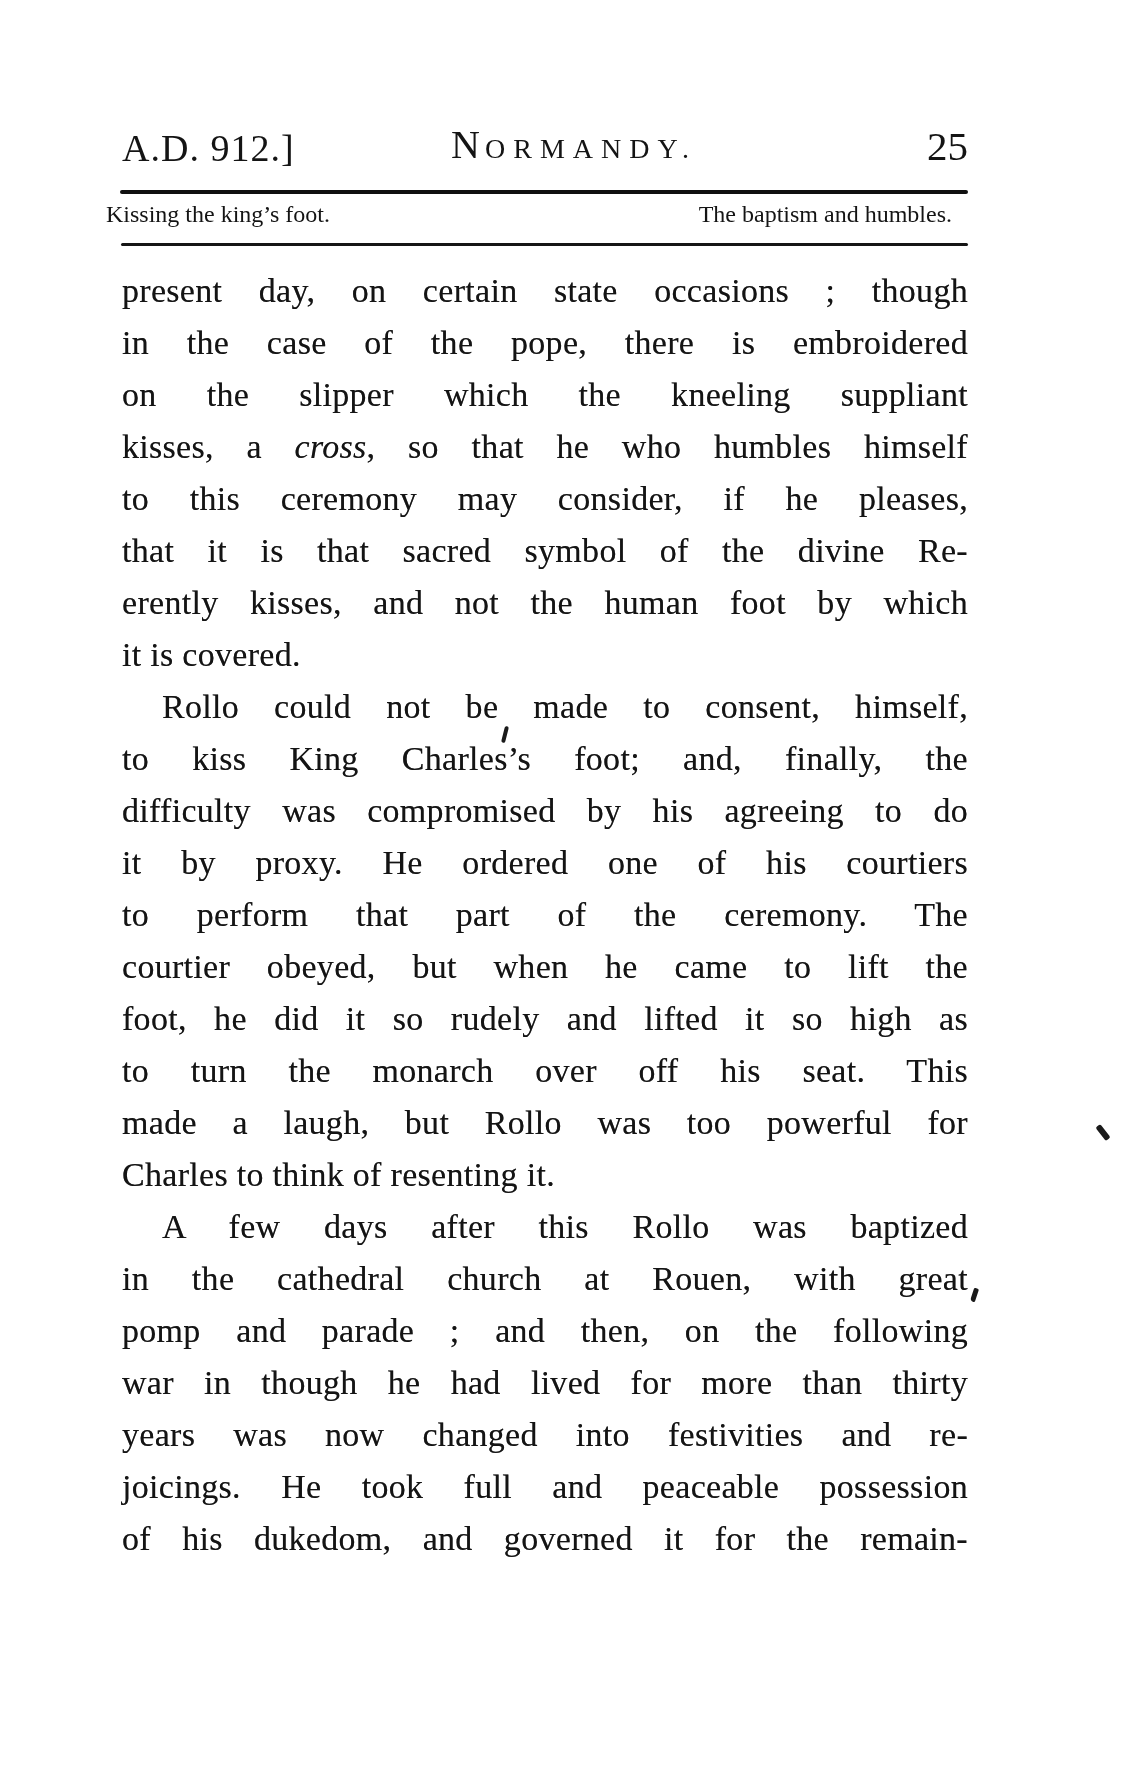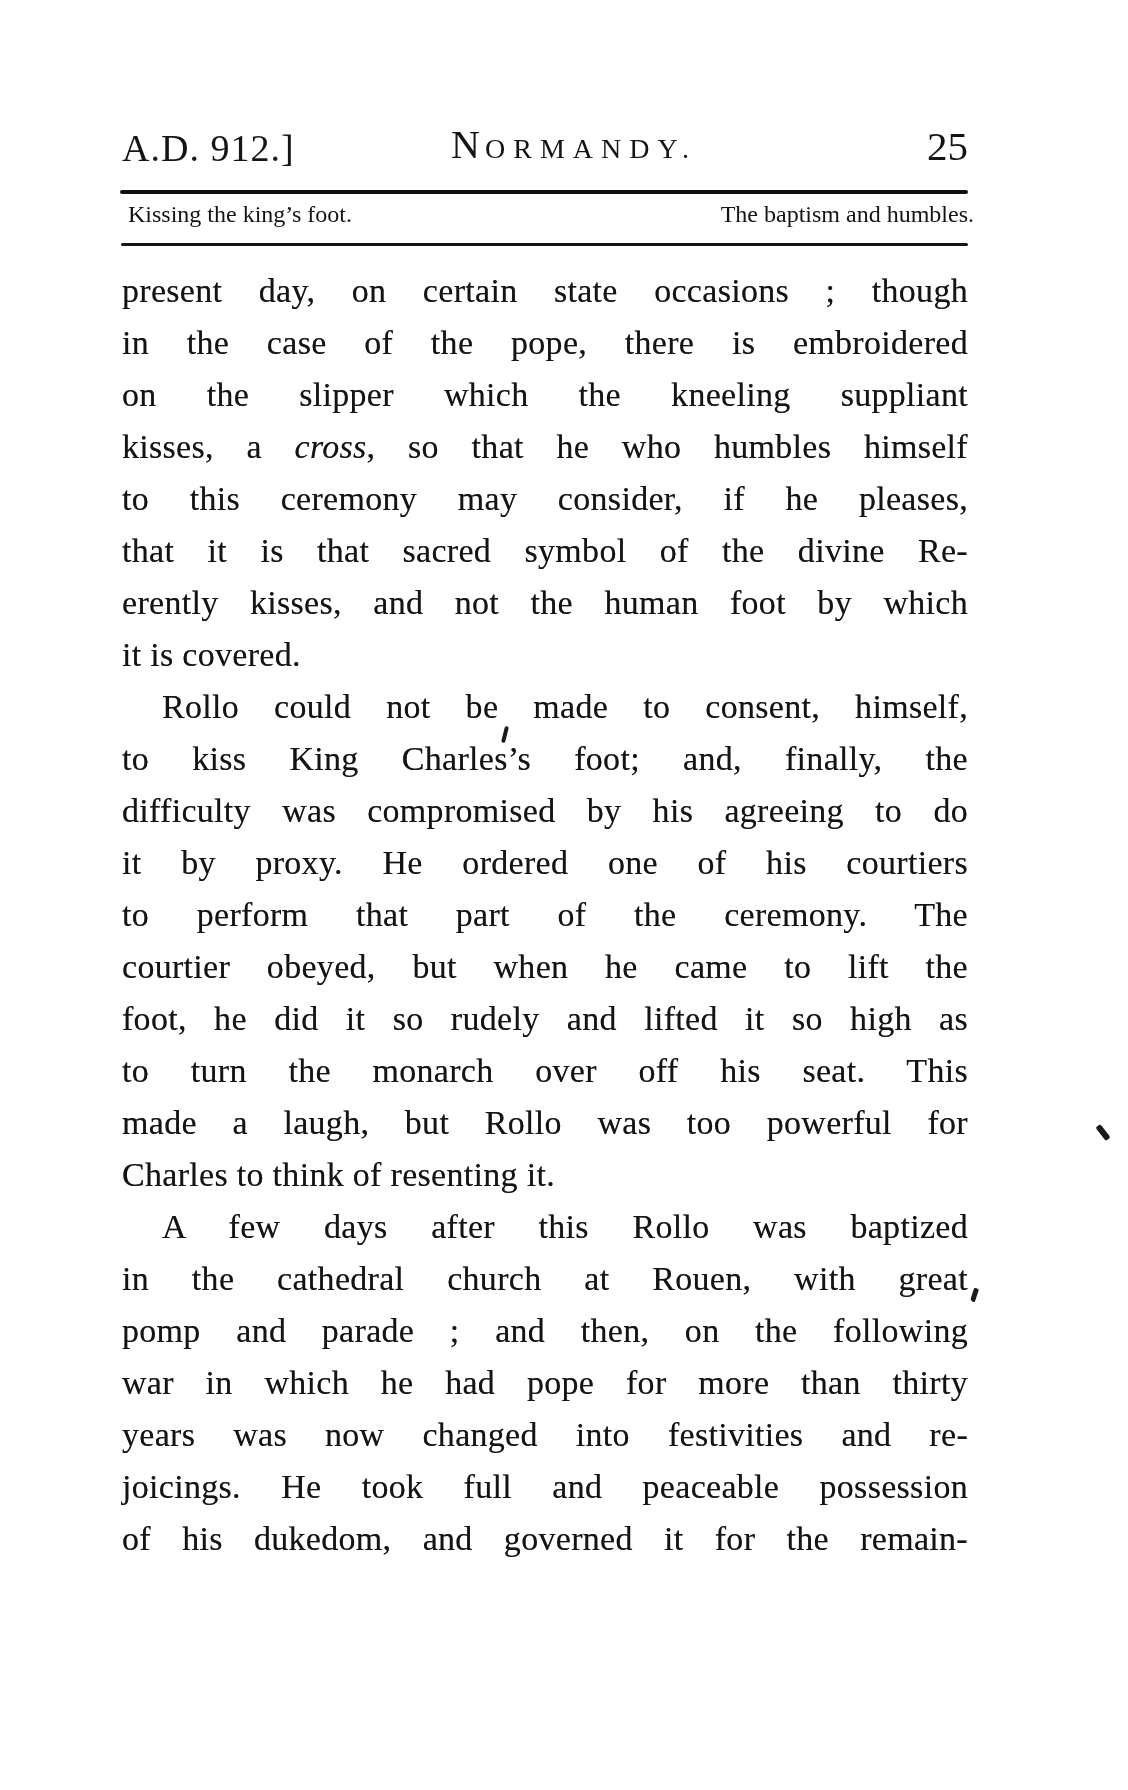--- a/index.html
+++ b/index.html
@@ -71,21 +71,21 @@
     left: 121px;
     width: 847px;
     height: 3px;
     background: #151515;
     border-radius: 2px;
   }
   
   .subhead {
     position: absolute;
     top: 201px;
-    left: 128px;
+    left: 106px;
     width: 846px;
     display: flex;
     justify-content: space-between;
     align-items: baseline;
     font-size: 24px;
   }
   
   .body-text {
     position: absolute;
     top: 265px;
@@ -179,21 +179,21 @@
     <div class="line">to perform that part of the ceremony.  The</div>
     <div class="line">courtier obeyed, but when he came to lift the</div>
     <div class="line">foot, he did it so rudely and lifted it so high as</div>
     <div class="line">to turn the monarch over off his seat.  This</div>
     <div class="line">made a laugh, but Rollo was too powerful for</div>
     <div class="line para-end">Charles to think of resenting it.</div>
 
     <div class="line indent">A few days after this Rollo was baptized</div>
     <div class="line">in the cathedral church at Rouen, with great</div>
     <div class="line">pomp and parade ; and then, on the following</div>
-    <div class="line">war in which he had pope for more than thirty</div>
+    <div class="line">war in though he had lived for more than thirty</div>
     <div class="line">years was now changed into festivities and re-</div>
     <div class="line">joicings.  He took full and peaceable possession</div>
     <div class="line">of his dukedom, and governed it for the remain-</div>
   </div>
 
   <div class="speck speck-a"></div>
   <div class="speck speck-b"></div>
   <div class="speck speck-c"></div>
 
 </div>

